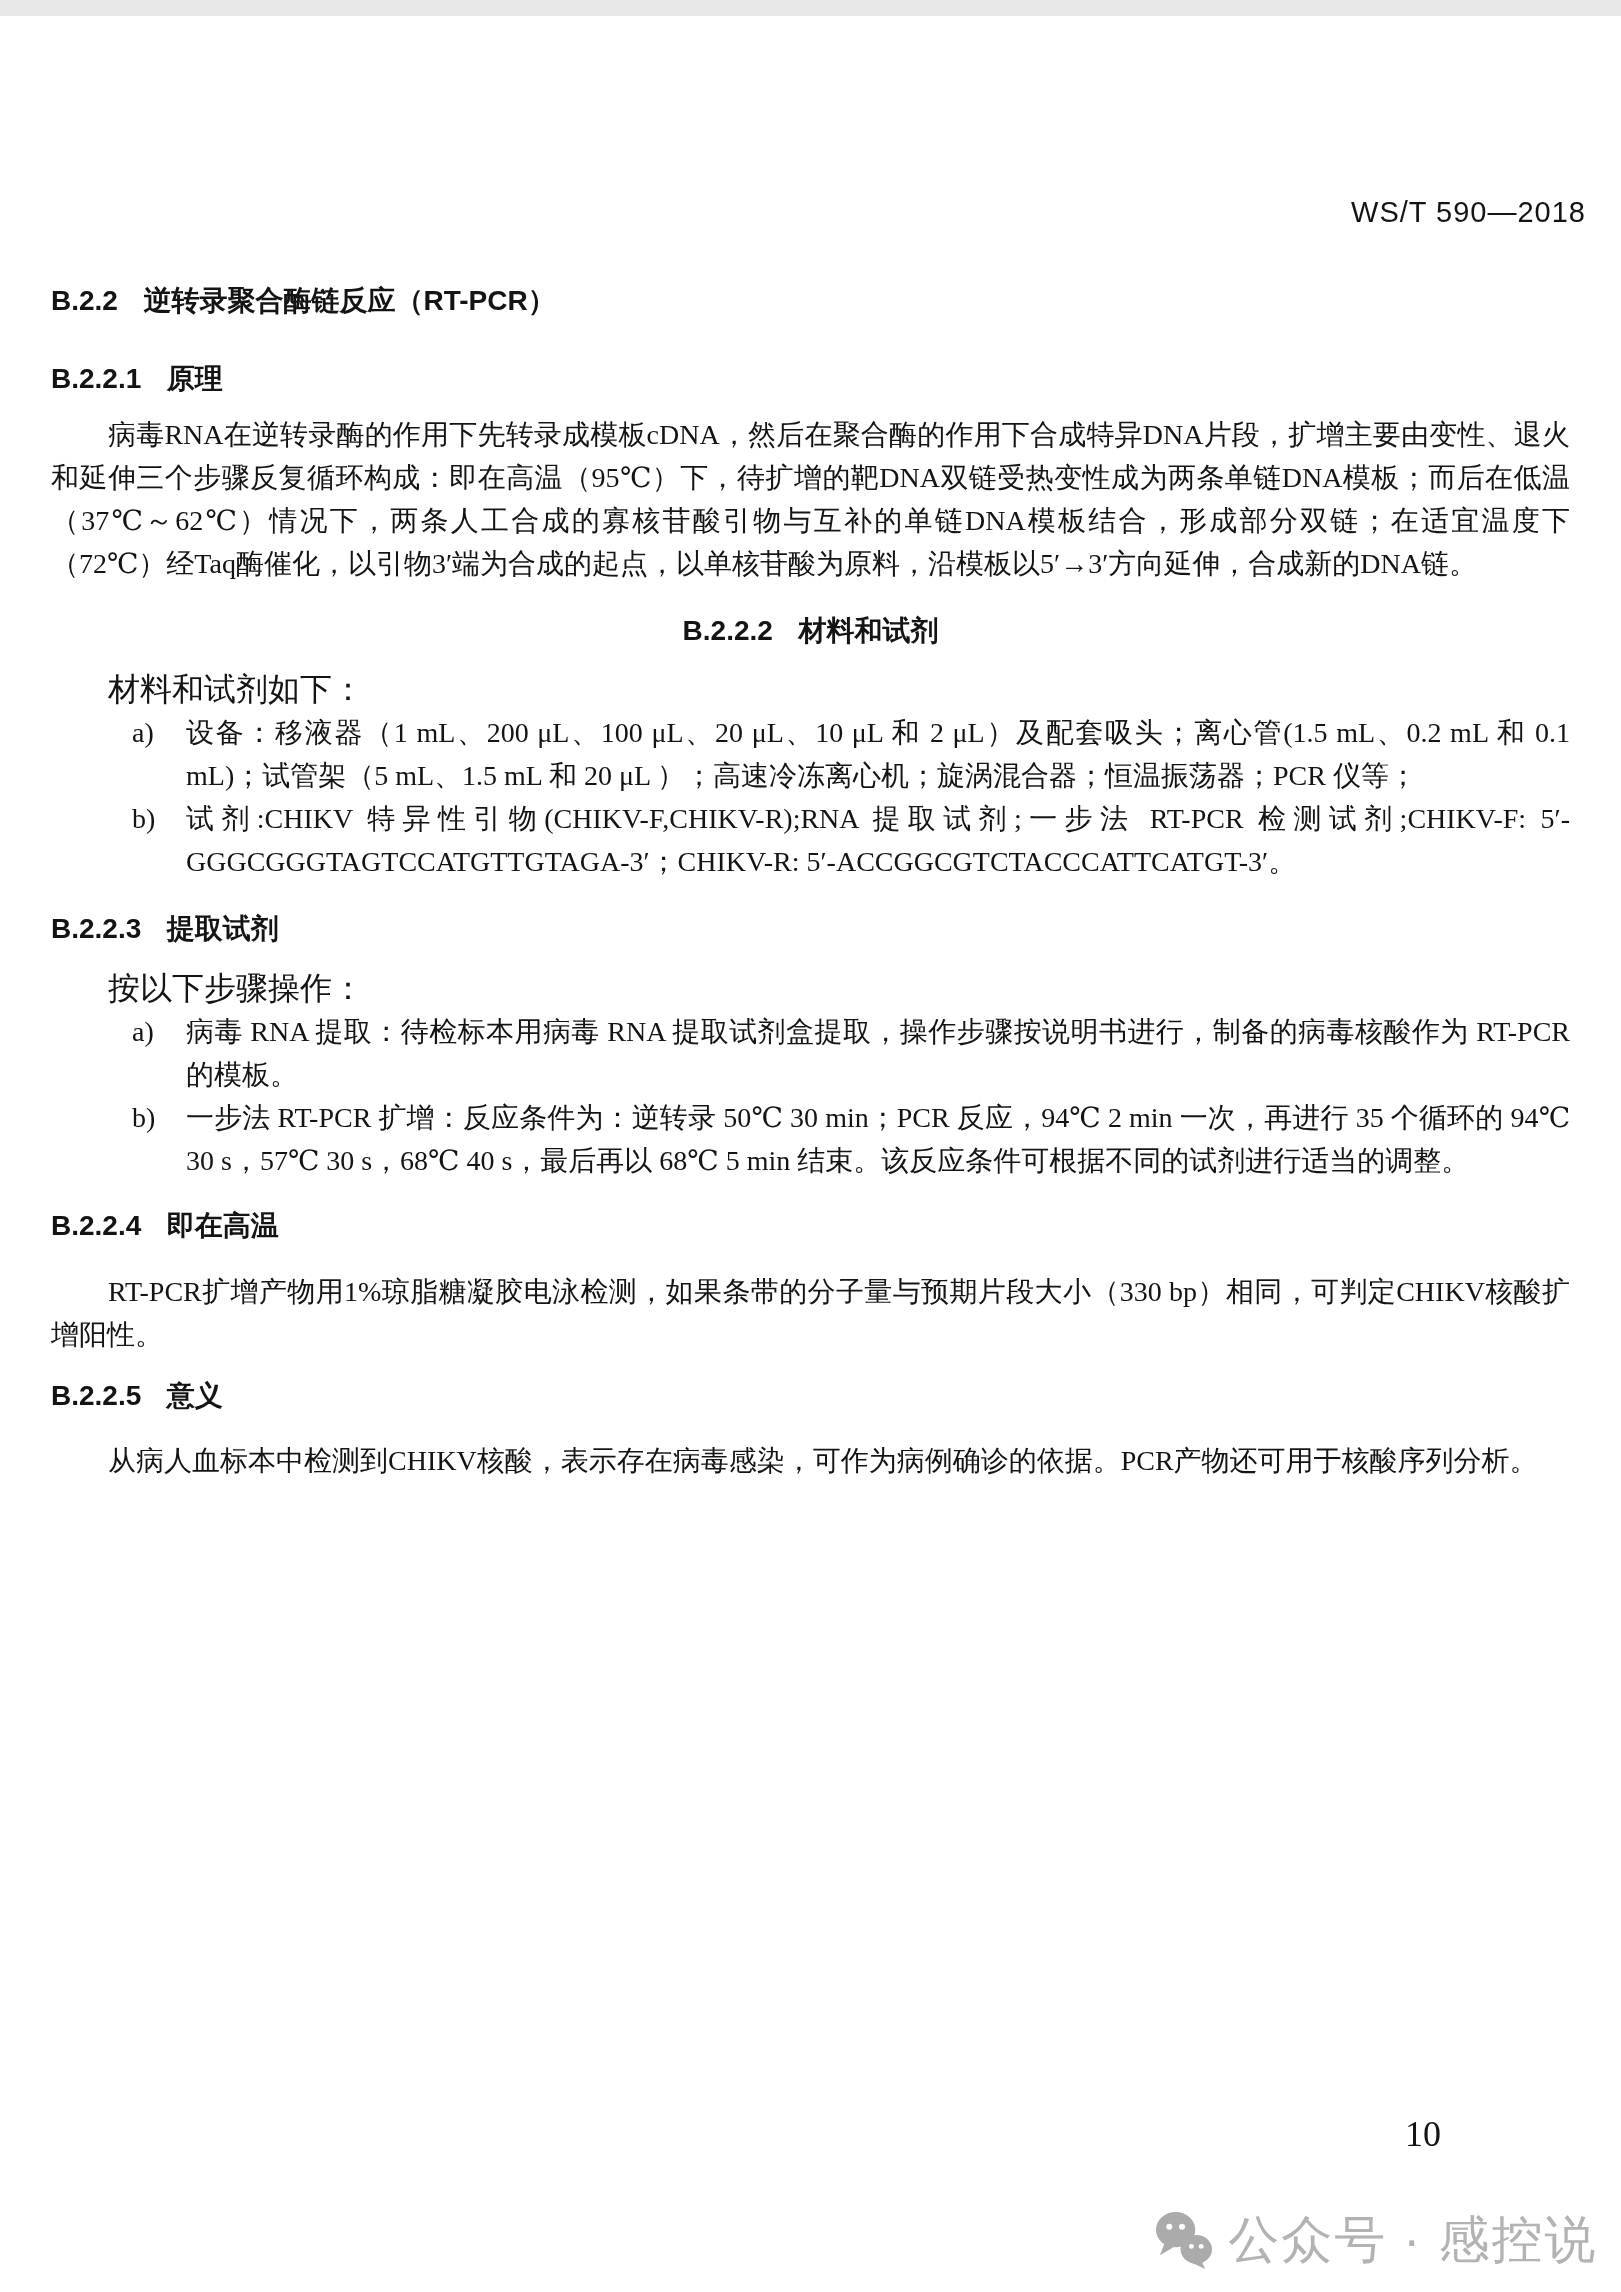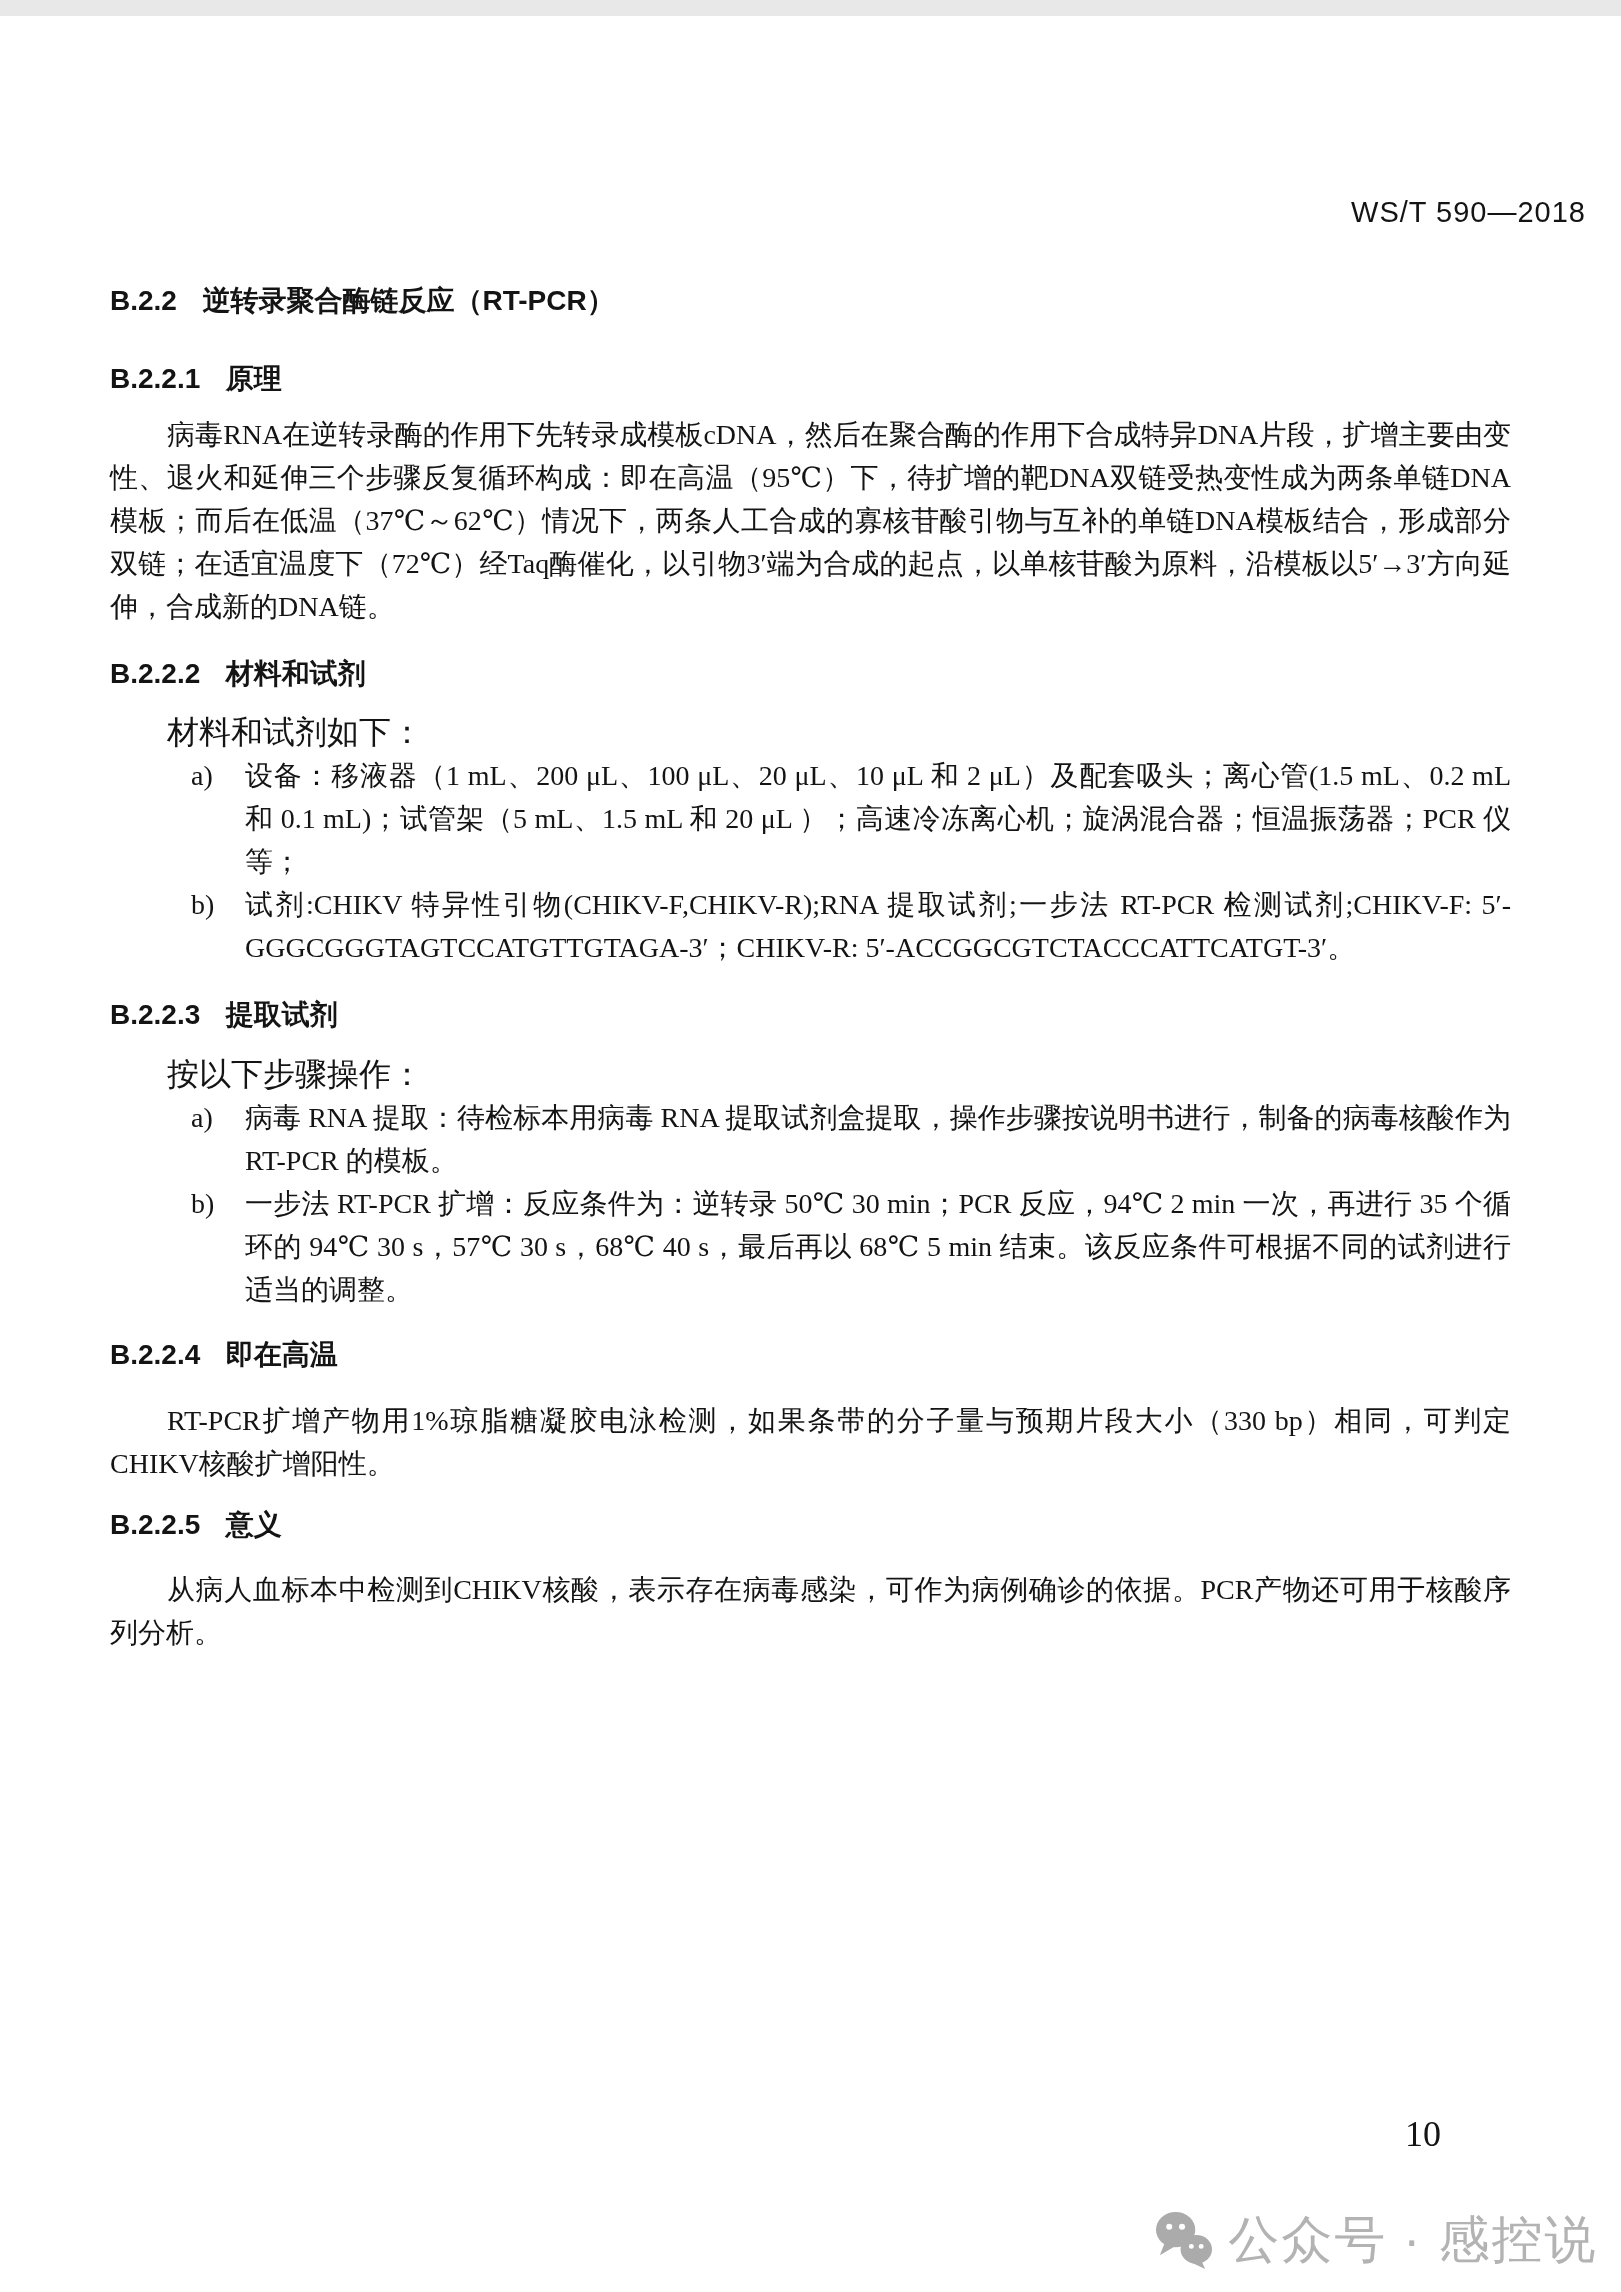--- a/index.html
+++ b/index.html
@@ -5,42 +5,42 @@
   html,body{margin:0;padding:0;background:#e8e8e8;}
   .page{
     position:relative;
     width:1621px;height:2293px;
     margin:16px auto;
     background:#ffffff;
     font-family:"Liberation Serif","DejaVu Serif",serif;
     color:#141414;
     overflow:hidden;
   }
-  .content{padding:0 110px;}
+  .content{padding:0 51px;}
   .doc-header{
     padding-top:180px;
     text-align:right;
     margin-right:35px;
     font-family:"Liberation Sans","DejaVu Sans",sans-serif;
     font-size:29px;
     font-weight:500;
     letter-spacing:1px;
     line-height:33px;
   }
   .h-section{
     font-family:"Liberation Sans","DejaVu Sans",sans-serif;
     font-weight:bold;
     font-size:28px;
     line-height:33px;
     margin:0;
   }
   .h-section .h-num{margin-right:25.5px;}
   .mt-b222{margin-top:55px;}
   .mt-b2221{margin-top:45px;}
-  .mt-b2222{margin-top:29px;}
+  .mt-b2222{margin-top:29px;text-align:center;}
   .mt-b2223{margin-top:29px;}
   .mt-b2224{margin-top:27.4px;}
   .mt-b2225{margin-top:23.5px;}
   .para{
     font-size:28px;
     line-height:43px;
     text-align:justify;
     text-indent:57px;
     margin:17.6px 0 0 0;
   }

